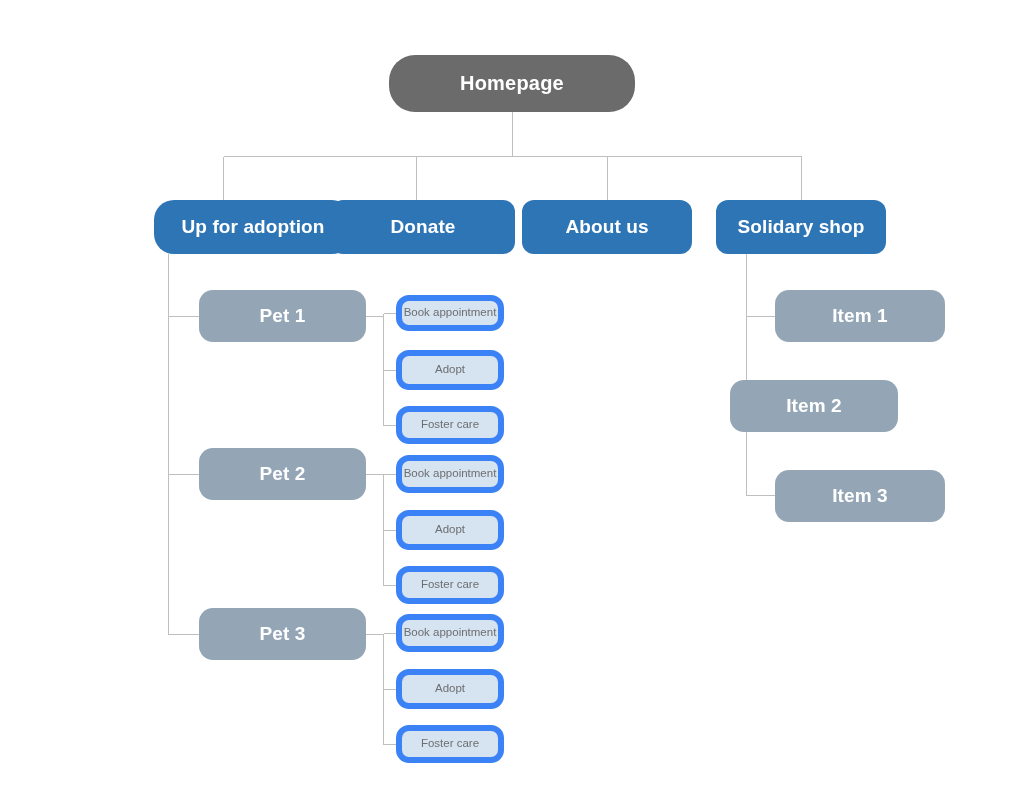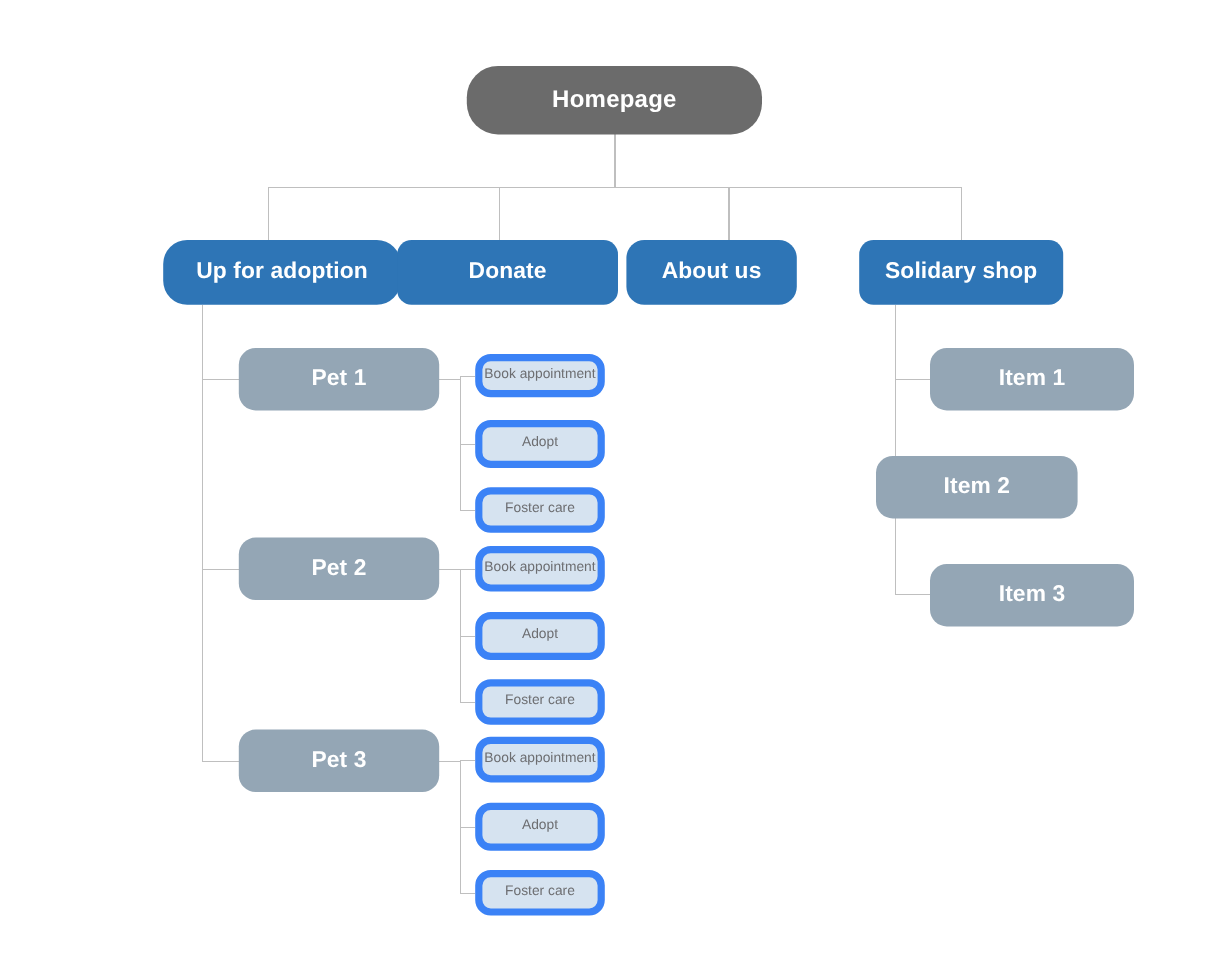--- a/index.html
+++ b/index.html
@@ -115,27 +115,27 @@
       <path d="M746.5 316.5 L775 316.5"></path>
       <path d="M746.5 405.5 L775 405.5"></path>
       <path d="M746.5 495.5 L775 495.5"></path>
     </g>
   </svg>
 
   <div class="node root" style="left:389px; top:55px; width:246px; height:57px;">
     <span>Homepage</span>
   </div>
 
-  <div class="node section" style="left:136px; top:200px; width:198px; height:54px;border-radius:20px;">
+  <div class="node section" style="left:154px; top:200px; width:198px; height:54px;border-radius:20px;">
     <span>Up for adoption</span>
   </div>
   <div class="node section" style="left:331px; top:200px; width:184px; height:54px;">
     <span>Donate</span>
   </div>
-  <div class="node section" style="left:522px; top:200px; width:142px; height:54px;border-radius:15px;">
+  <div class="node section" style="left:522px; top:200px; width:170px; height:54px;">
     <span>About us</span>
   </div>
   <div class="node section" style="left:716px; top:200px; width:170px; height:54px;">
     <span>Solidary shop</span>
   </div>
 
   <div class="node sub" style="left:199px; top:290px; width:167px; height:52px;">
     <span>Pet 1</span>
   </div>
   <div class="node sub" style="left:199px; top:448px; width:167px; height:52px;">

